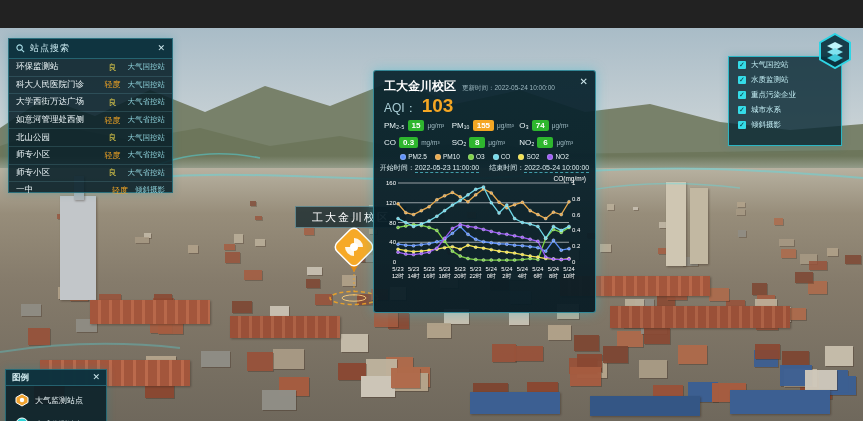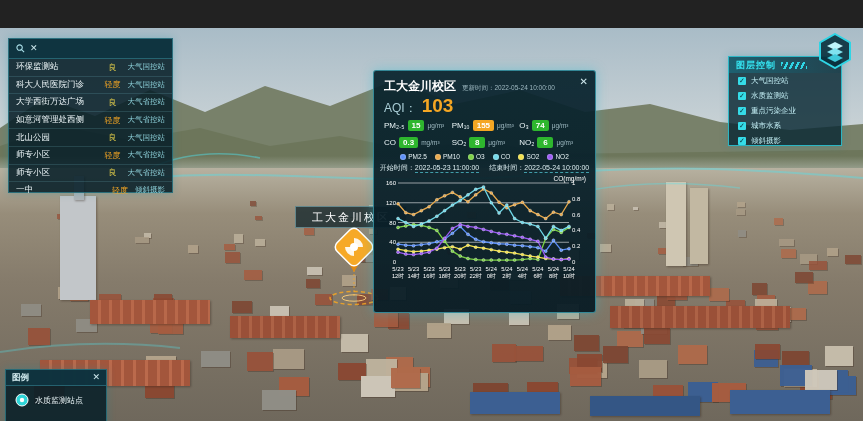--- a/index.html
+++ b/index.html
@@ -274,20 +274,21 @@
     <path d="M590,190 q70,-12 150,-2" stroke="rgba(78,228,240,.35)" stroke-width="1.5" fill="none"></path>
   </svg>
 
 
   <div class="panel station-panel">
     <div class="station-head">
       <svg width="9" height="9" viewBox="0 0 10 10">
         <circle cx="4" cy="4" r="3" fill="none" stroke="#aadfe8" stroke-width="1.2"></circle>
         <line x1="6.2" y1="6.2" x2="9" y2="9" stroke="#aadfe8" stroke-width="1.2"></line>
       </svg>
+      <span class="t">站点搜索</span>
       <span class="x-btn">✕</span>
     </div>
     <div id="station-rows">
         <div class="station-row">
           <span class="nm">环保监测站</span>
           <span class="lv" style="color: rgb(232, 210, 74);">良</span>
           <span class="tp">大气国控站</span>
         </div>
         <div class="station-row">
           <span class="nm">科大人民医院门诊</span>
@@ -594,24 +595,20 @@
         <text x="156.9090909090909" y="97" text-anchor="middle" font-size="5.8" fill="#fff">5/24</text>
         <text x="156.9090909090909" y="104" text-anchor="middle" font-size="5.8" fill="#fff">6时</text>
         <text x="172.45454545454547" y="97" text-anchor="middle" font-size="5.8" fill="#fff">5/24</text>
         <text x="172.45454545454547" y="104" text-anchor="middle" font-size="5.8" fill="#fff">8时</text>
         <text x="188" y="97" text-anchor="middle" font-size="5.8" fill="#fff">5/24</text>
         <text x="188" y="104" text-anchor="middle" font-size="5.8" fill="#fff">10时</text>
       </svg>
   </div>
 
   <div class="layer-panel panel">
-    <div class="layer-head">
-      <span class="t">图层控制</span>
-      <span class="stripes"></span>
-    </div>
     <div id="layer-items">
         <div class="layer-item">
           <span class="chk">✓</span>
           <span class="lb">大气国控站</span>
         </div>
         <div class="layer-item">
           <span class="chk">✓</span>
           <span class="lb">水质监测站</span>
         </div>
         <div class="layer-item">
@@ -636,20 +633,27 @@
   </svg>
 
   <div class="panel legend-panel">
     <div class="legend-head">
       <span class="t">图例</span>
       <span class="x-btn">✕</span>
     </div>
     <div id="legend-items">
         <div class="legend-item">
           <svg width="14" height="14" viewBox="0 0 14 14">
+            <polygon points="7,1 13,4.5 13,9.5 7,13 1,9.5 1,4.5" fill="#f0a32f" stroke="#fff" stroke-width="1"></polygon>
+            <circle cx="7" cy="7" r="2.2" fill="#fff"></circle>
+          </svg>
+          <span class="lb">大气监测站点</span>
+        </div>
+        <div class="legend-item">
+          <svg width="14" height="14" viewBox="0 0 14 14">
             <circle cx="7" cy="7" r="6" fill="#2fd5d8" stroke="#fff" stroke-width="1"></circle>
             <circle cx="7" cy="7" r="2.2" fill="#fff"></circle>
           </svg>
           <span class="lb">水质监测站点</span>
         </div>
       </div>
   </div>
 
 </div>
 

